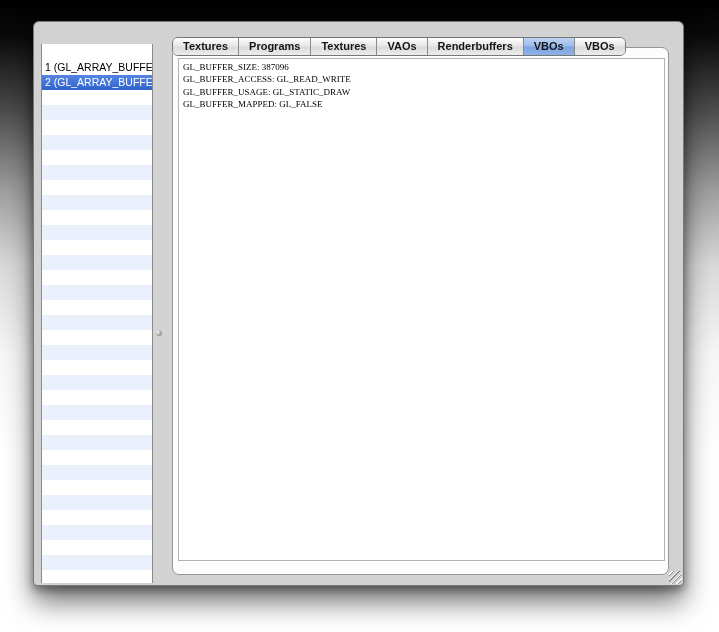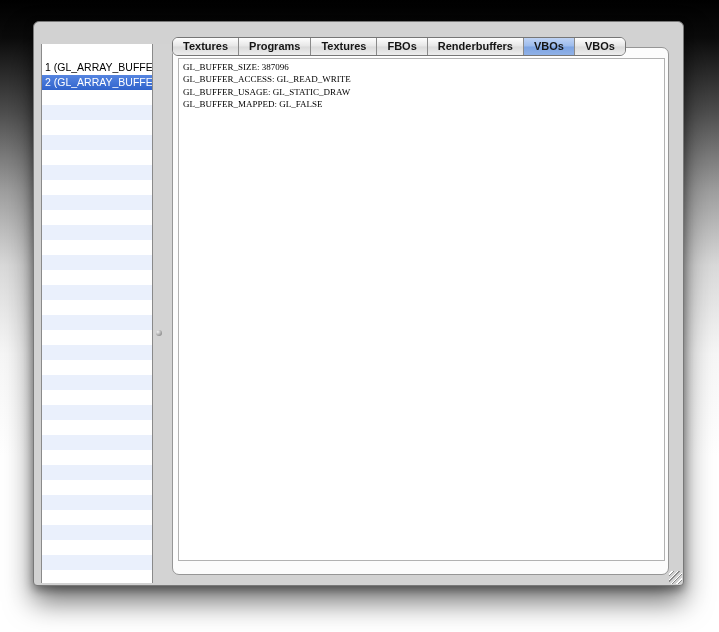--- a/index.html
+++ b/index.html
@@ -106,21 +106,21 @@
       <div class="tline">GL_BUFFER_USAGE: GL_STATIC_DRAW</div>
       <div class="tline">GL_BUFFER_MAPPED: GL_FALSE</div>
     </div>
   </div>
 
   <div class="tabstrip">
     <div class="capsule">
       <div class="seg">Textures</div>
       <div class="seg">Programs</div>
       <div class="seg">Textures</div>
-      <div class="seg">FBOs</div>
+      <div class="seg">VAOs</div>
       <div class="seg">Renderbuffers</div>
       <div class="seg selected">VBOs</div>
       <div class="seg">VBOs</div>
     </div>
   </div>
 
   <div class="grip"></div>
 </div>
 
 </body></html>

